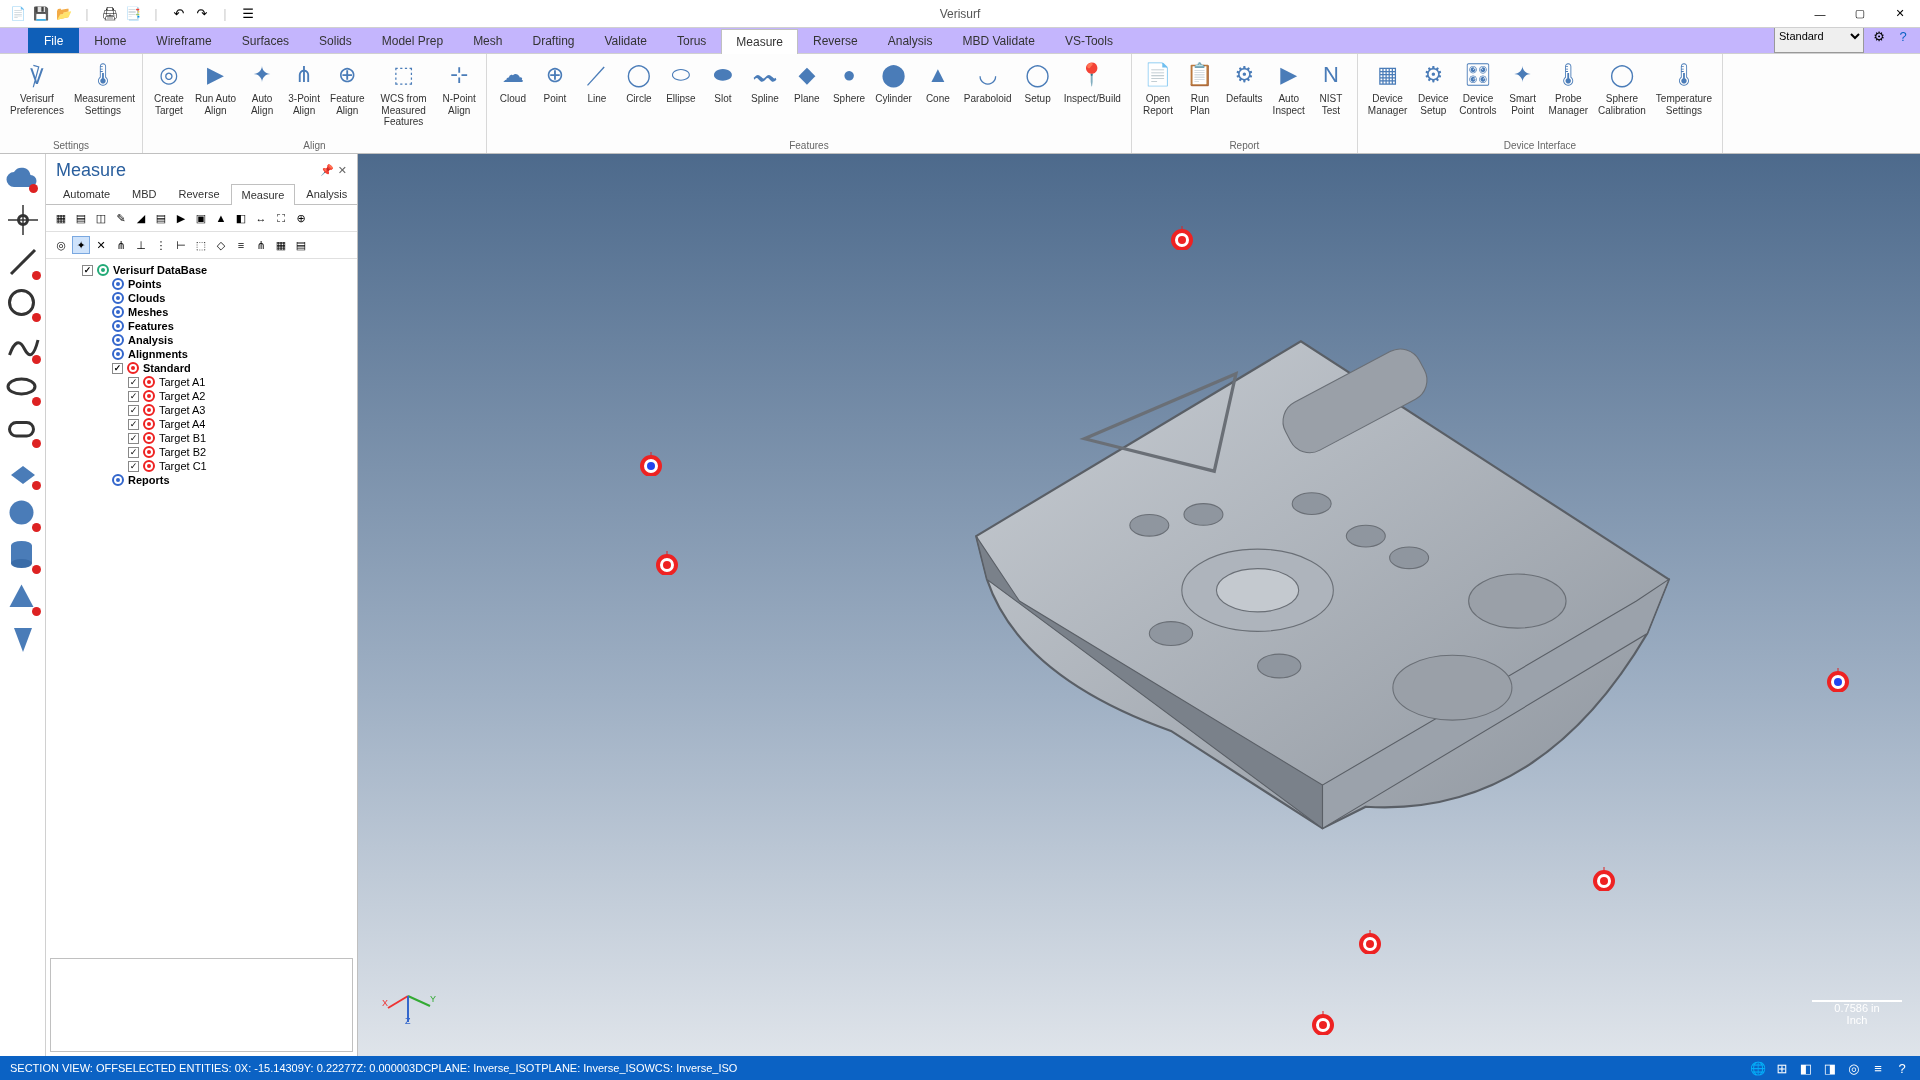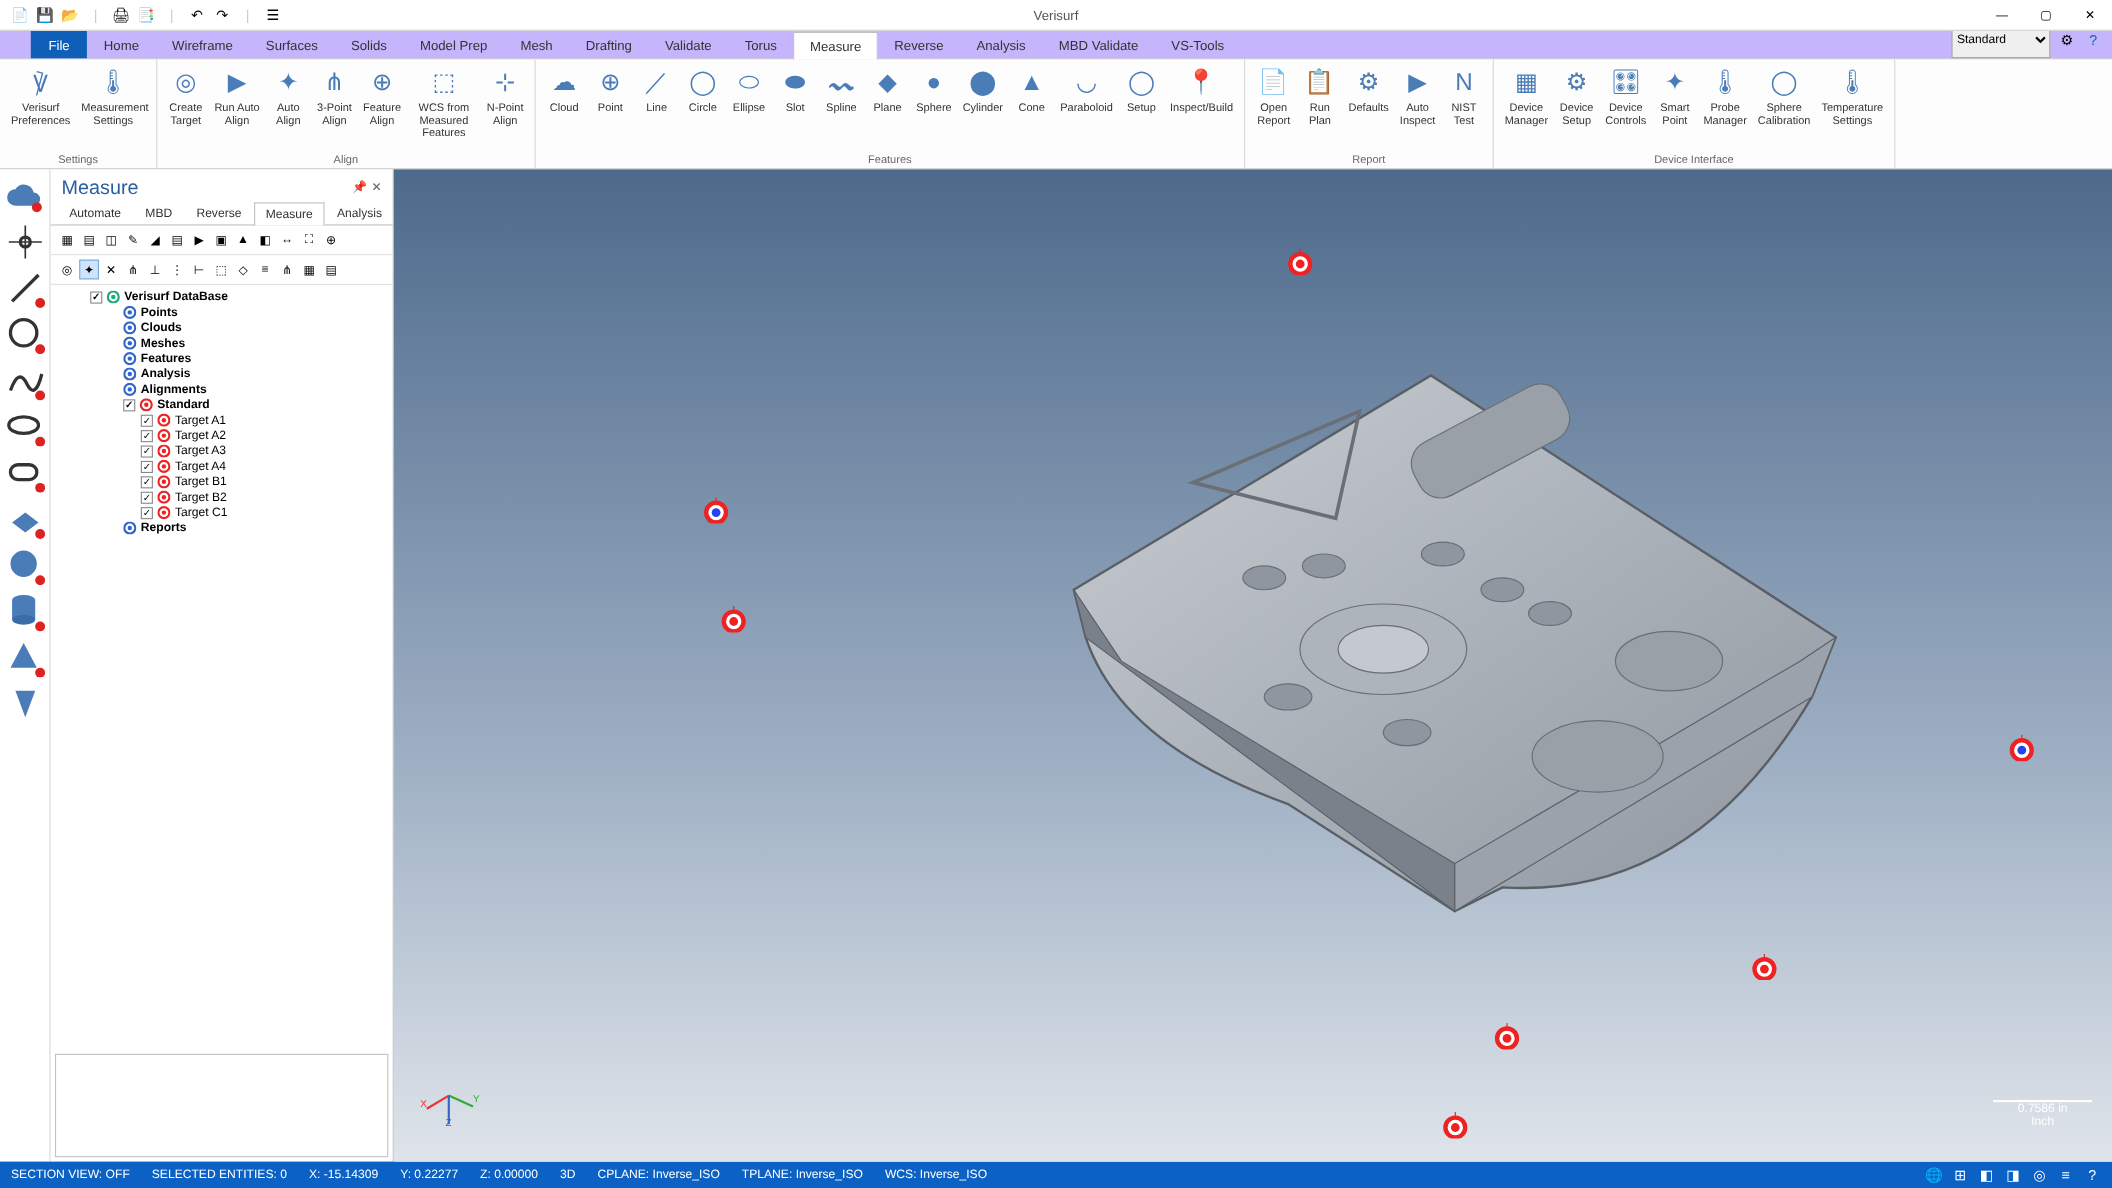--- a/index.html
+++ b/index.html
@@ -60,21 +60,21 @@
 
 .viewport { flex: 1; position: relative; background: linear-gradient(#4d6a8c 0%, #9fb0c4 60%, #dfe4ea 100%); }
 .part-placeholder { position: absolute; left: 28%; top: 16%; width: 62%; height: 60%; }
 .target-marker { position: absolute; width: 24px; height: 24px; }
 .target-marker svg { width: 24px; height: 24px; }
 .axis-triad { position: absolute; left: 20px; bottom: 30px; width: 60px; height: 60px; font-size: 10px; }
 .scale-indicator { position: absolute; right: 18px; bottom: 30px; color: #fff; font-size: 11px; text-align: center; }
 .scale-line { width: 90px; border-top: 2px solid #fff; margin: 0 auto; }
 
 
-.statusbar { height: 24px; background: #0b62c4; color: #fff; display: flex; align-items: center; font-size: 11px; padding: 0 10px; gap: 20px; }
+.statusbar { height: 24px; background: #0b62c4; color: #fff; display: flex; align-items: center; font-size: 11px; padding: 0 10px; }
 .status-item { white-space: nowrap; }
 .status-right { margin-left: auto; display: flex; gap: 8px; align-items: center; }
 .status-icon { width: 16px; height: 16px; display: flex; align-items: center; justify-content: center; cursor: pointer; font-size: 13px; }
 </style>
 </head>
 <body>
 
 <div class="titlebar">
   <div class="qat">
     <div class="qat-btn">📄</div>

